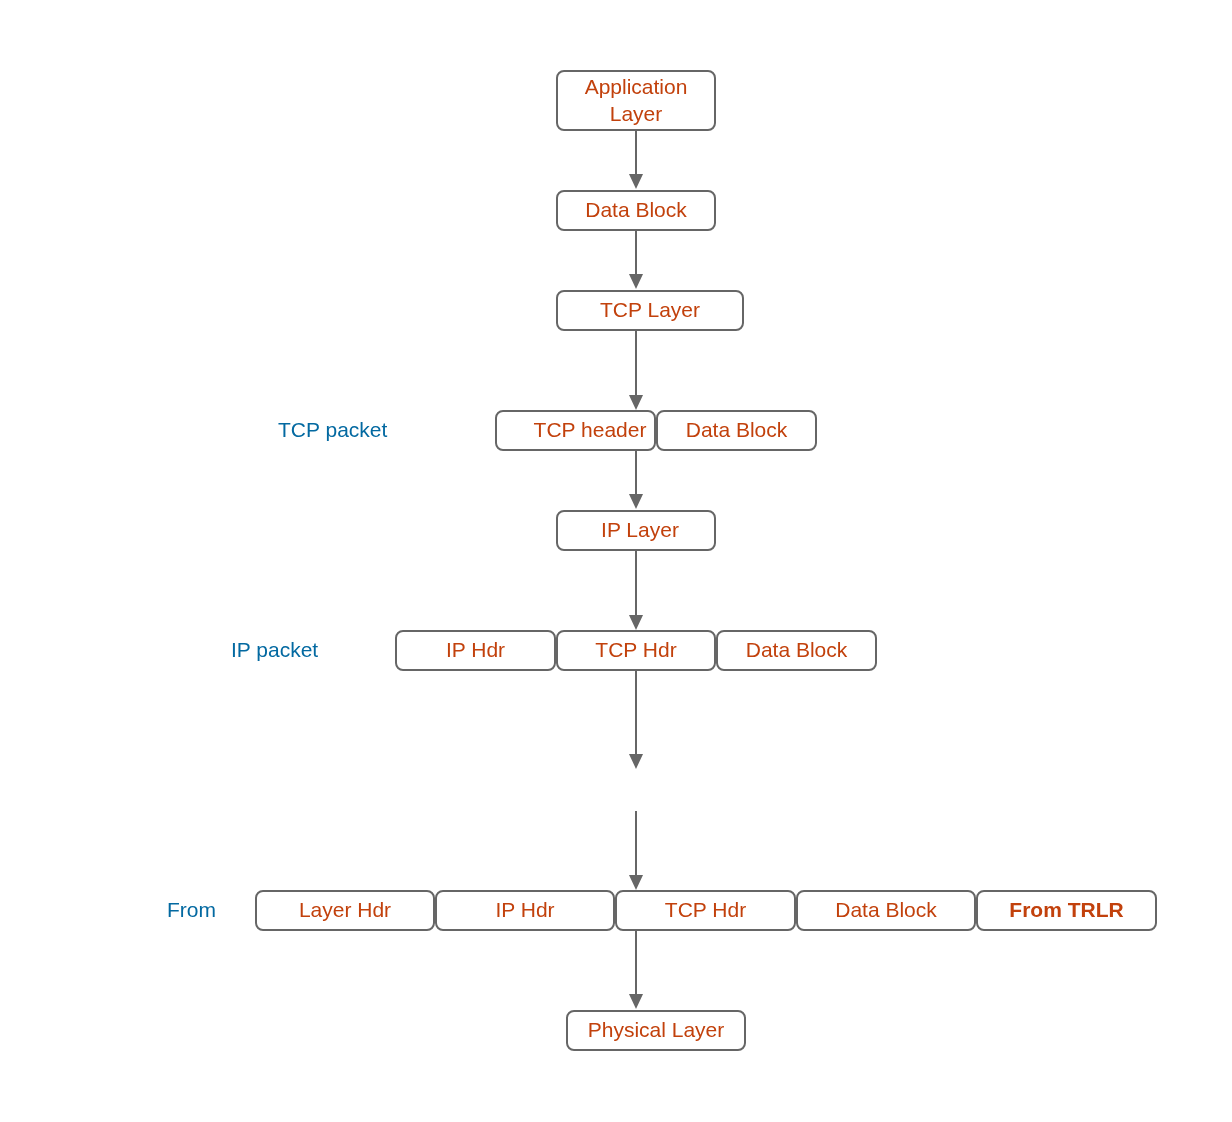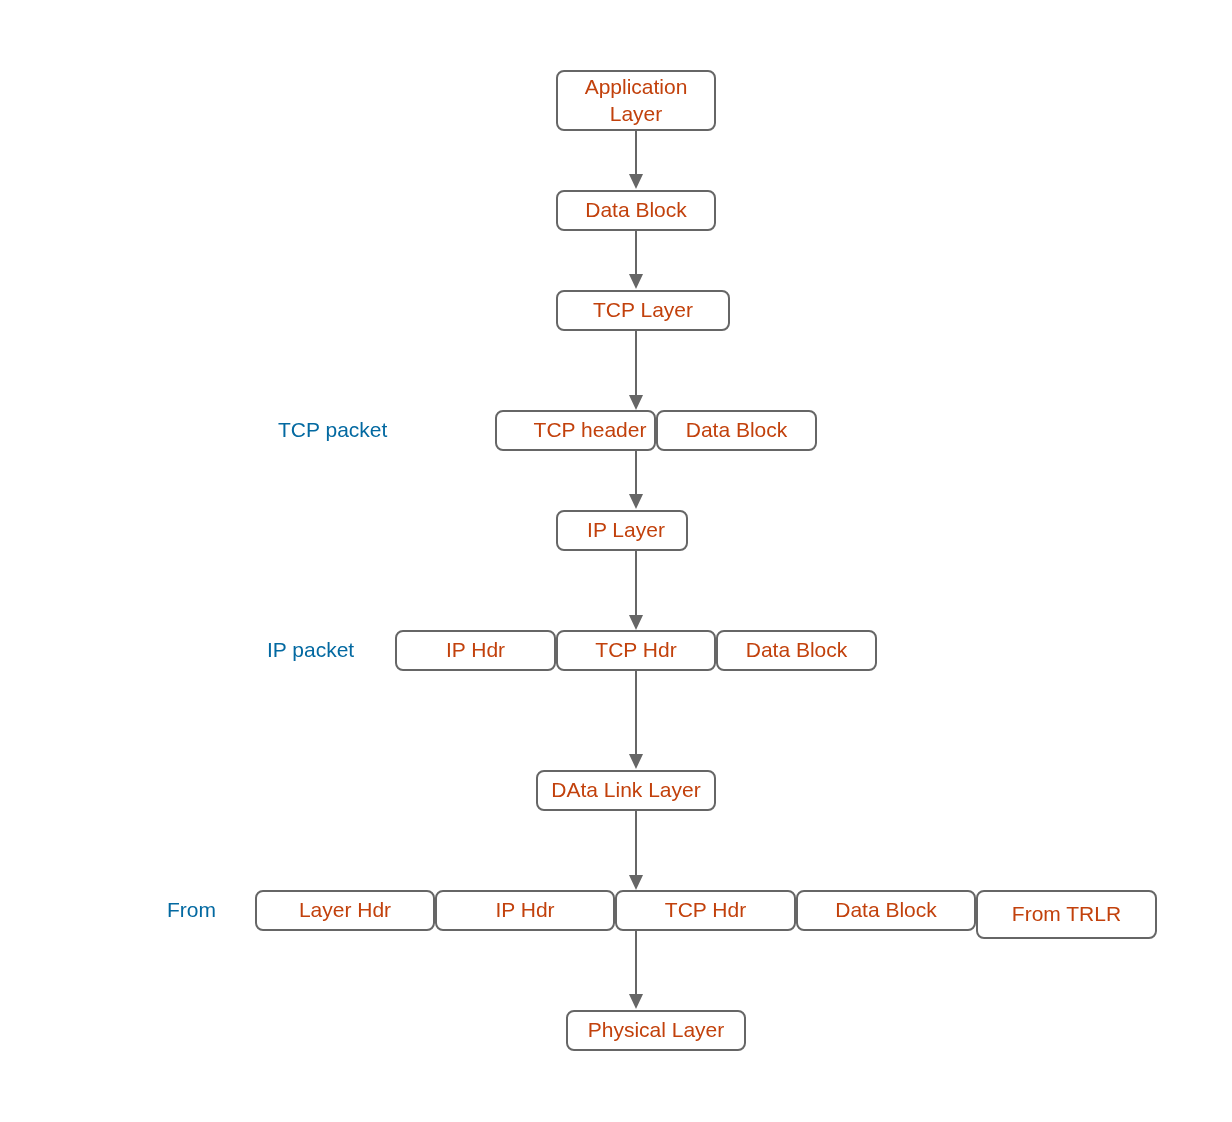--- a/index.html
+++ b/index.html
@@ -69,55 +69,54 @@
 Layer</div>
 
   <div class="arrow-line" style="left:635px; top:131px; height:45px;"></div>
   <div class="arrow-head" style="left:629px; top:174px;"></div>
 
   <div class="node" style="left:556px; top:190px; width:160px; height:41px;">Data Block</div>
 
   <div class="arrow-line" style="left:635px; top:231px; height:45px;"></div>
   <div class="arrow-head" style="left:629px; top:274px;"></div>
 
-  <div class="node" style="left:556px; top:290px; width:174px; height:41px;">TCP Layer</div>
+  <div class="node" style="left:556px; top:290px; width:188px; height:41px;">TCP Layer</div>
 
   <div class="arrow-line" style="left:635px; top:331px; height:66px;"></div>
   <div class="arrow-head" style="left:629px; top:395px;"></div>
 
   <div class="side-label" style="left:278px; top:418px;">TCP packet</div>
   <div class="node" style="left:495px; top:410px; width:161px; height:41px;padding-left:29px;">TCP header</div>
   <div class="node" style="left:656px; top:410px; width:161px; height:41px;">Data Block</div>
 
   <div class="arrow-line" style="left:635px; top:451px; height:45px;"></div>
   <div class="arrow-head" style="left:629px; top:494px;"></div>
 
-  <div class="node" style="left:556px; top:510px; width:132px; height:41px;padding-left:8px;">IP Layer</div>
+  <div class="node" style="left:556px; top:510px; width:160px; height:41px;padding-left:8px;">IP Layer</div>
 
   <div class="arrow-line" style="left:635px; top:551px; height:66px;"></div>
   <div class="arrow-head" style="left:629px; top:615px;"></div>
 
-  <div class="side-label" style="left:231px; top:638px;margin-left:36px;">IP packet</div>
+  <div class="side-label" style="left:231px; top:638px;">IP packet</div>
   <div class="node" style="left:395px; top:630px; width:161px; height:41px;">IP Hdr</div>
   <div class="node" style="left:556px; top:630px; width:160px; height:41px;">TCP Hdr</div>
   <div class="node" style="left:716px; top:630px; width:161px; height:41px;">Data Block</div>
 
   <div class="arrow-line" style="left:635px; top:671px; height:85px;"></div>
   <div class="arrow-head" style="left:629px; top:754px;"></div>
 
-  <div class="node" style="left:536px; top:770px; width:180px; height:41px;">DAta Link Layer</div>
 
   <div class="arrow-line" style="left:635px; top:811px; height:66px;"></div>
   <div class="arrow-head" style="left:629px; top:875px;"></div>
 
   <div class="side-label" style="left:167px; top:898px;">From</div>
   <div class="node" style="left:255px; top:890px; width:180px; height:41px;">Layer Hdr</div>
   <div class="node" style="left:435px; top:890px; width:180px; height:41px;">IP Hdr</div>
   <div class="node" style="left:615px; top:890px; width:181px; height:41px;">TCP Hdr</div>
   <div class="node" style="left:796px; top:890px; width:180px; height:41px;">Data Block</div>
-  <div class="node" style="left:976px; top:890px; width:181px; height:49px;">From TRLR</div>
+  <div class="node" style="left:976px; top:890px; width:181px; height:41px;font-weight:bold;">From TRLR</div>
 
   <div class="arrow-line" style="left:635px; top:931px; height:65px;"></div>
   <div class="arrow-head" style="left:629px; top:994px;"></div>
 
   <div class="node" style="left:566px; top:1010px; width:180px; height:41px;">Physical Layer</div>
 
 </div>
 
 </body></html>

